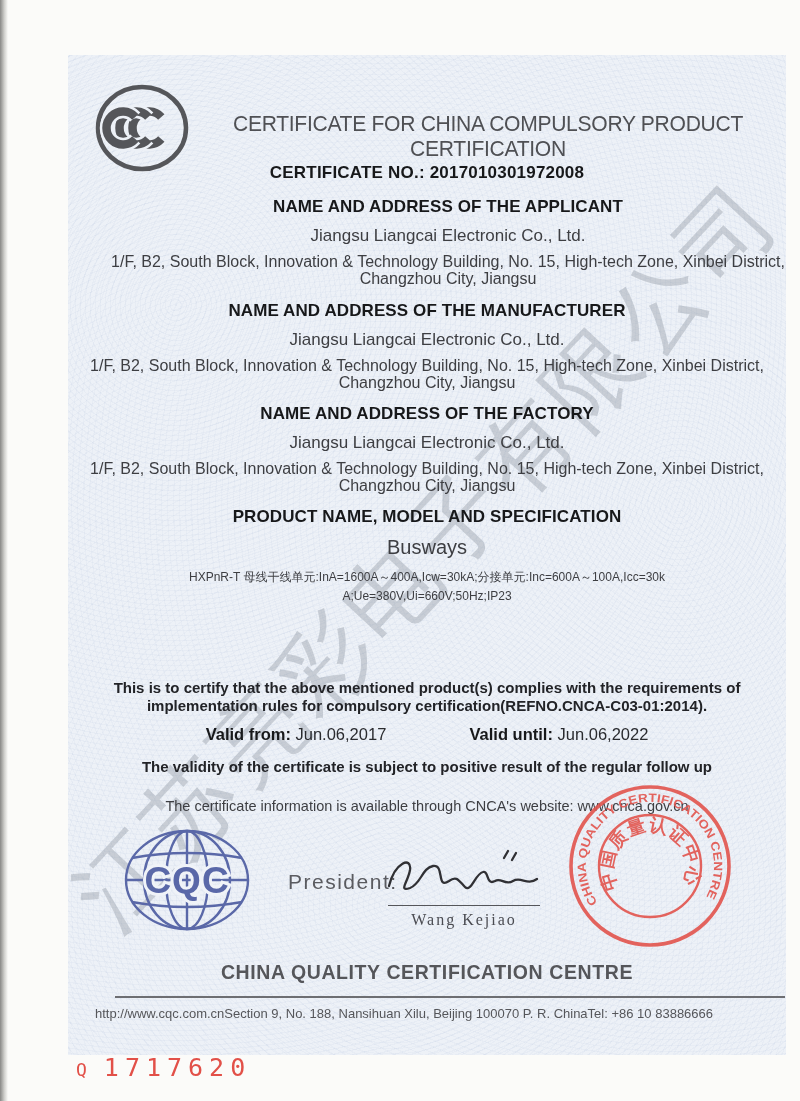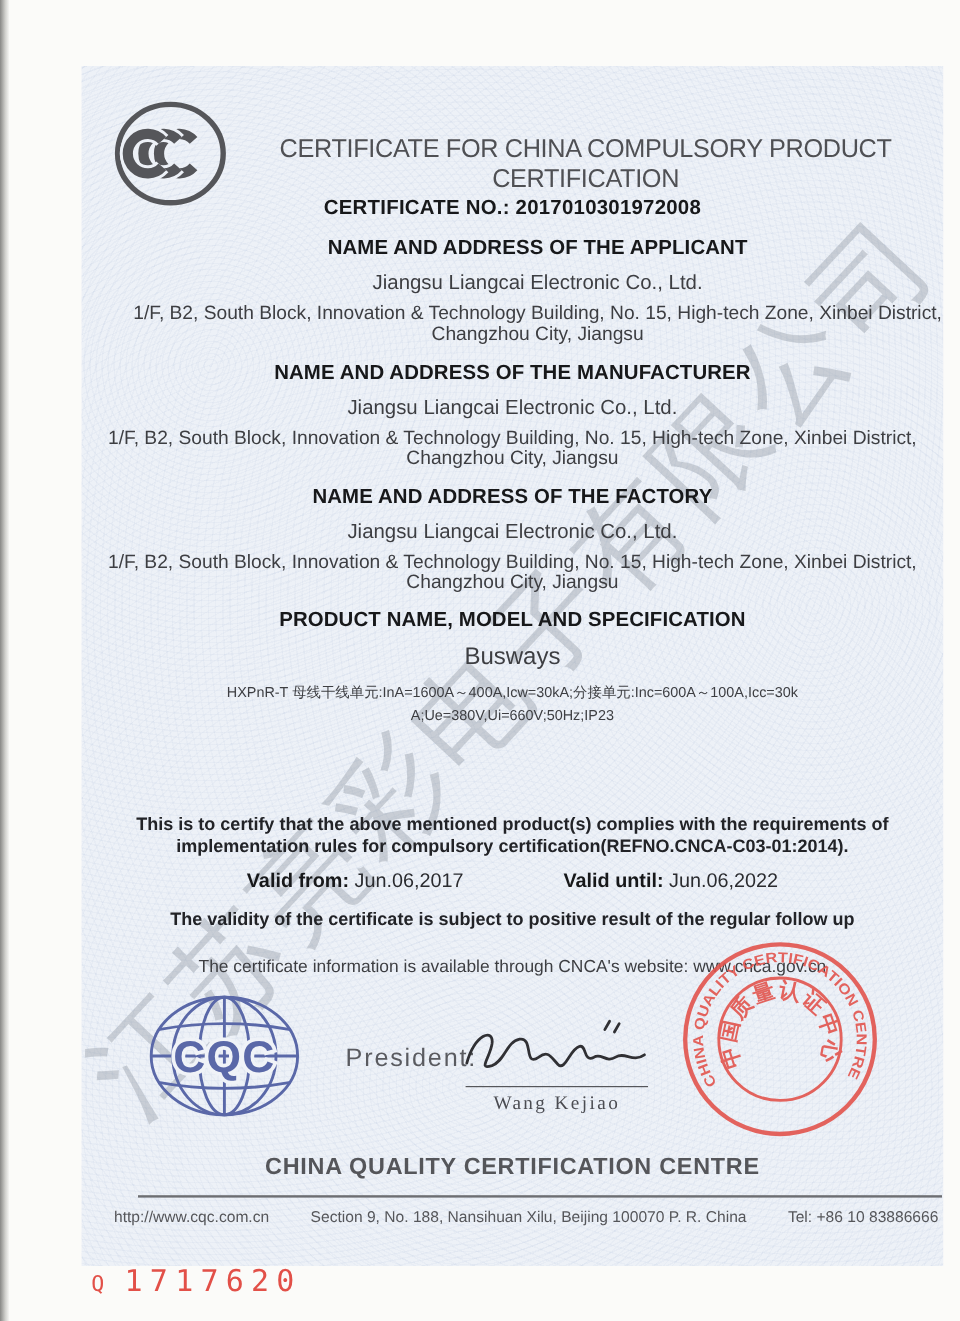--- a/index.html
+++ b/index.html
@@ -82,21 +82,21 @@
   }
   .seal { position:absolute; left:497px; top:726px; opacity:0.9; z-index:3; }
 
   .centre-name {
     position:absolute; left:0; top:906px; width:718px; text-align:center;
     font-size:19.5px; font-weight:bold; color:#55565a; letter-spacing:0.6px;
   }
   .footer-rule { position:absolute; left:47px; top:941px; width:670px; border-top:2px solid #6d6e72; }
   .footer-row {
     position:absolute; left:0; top:951px; width:718px;
-    display:flex; justify-content:space-between; align-items:baseline;
+    display:flex; align-items:baseline;
     padding:0 4px 0 27px; font-size:13px; color:#55565a;
   }
   .serial {
     position:absolute; left:76px; top:1053px; z-index:4;
     display:flex; align-items:baseline; gap:17px; color:#e25048;
     font-family:"DejaVu Sans Mono",monospace;
   }
   .serial .q { font-size:18px; }
   .serial .num { font-size:25px; letter-spacing:6px; }
 </style>

